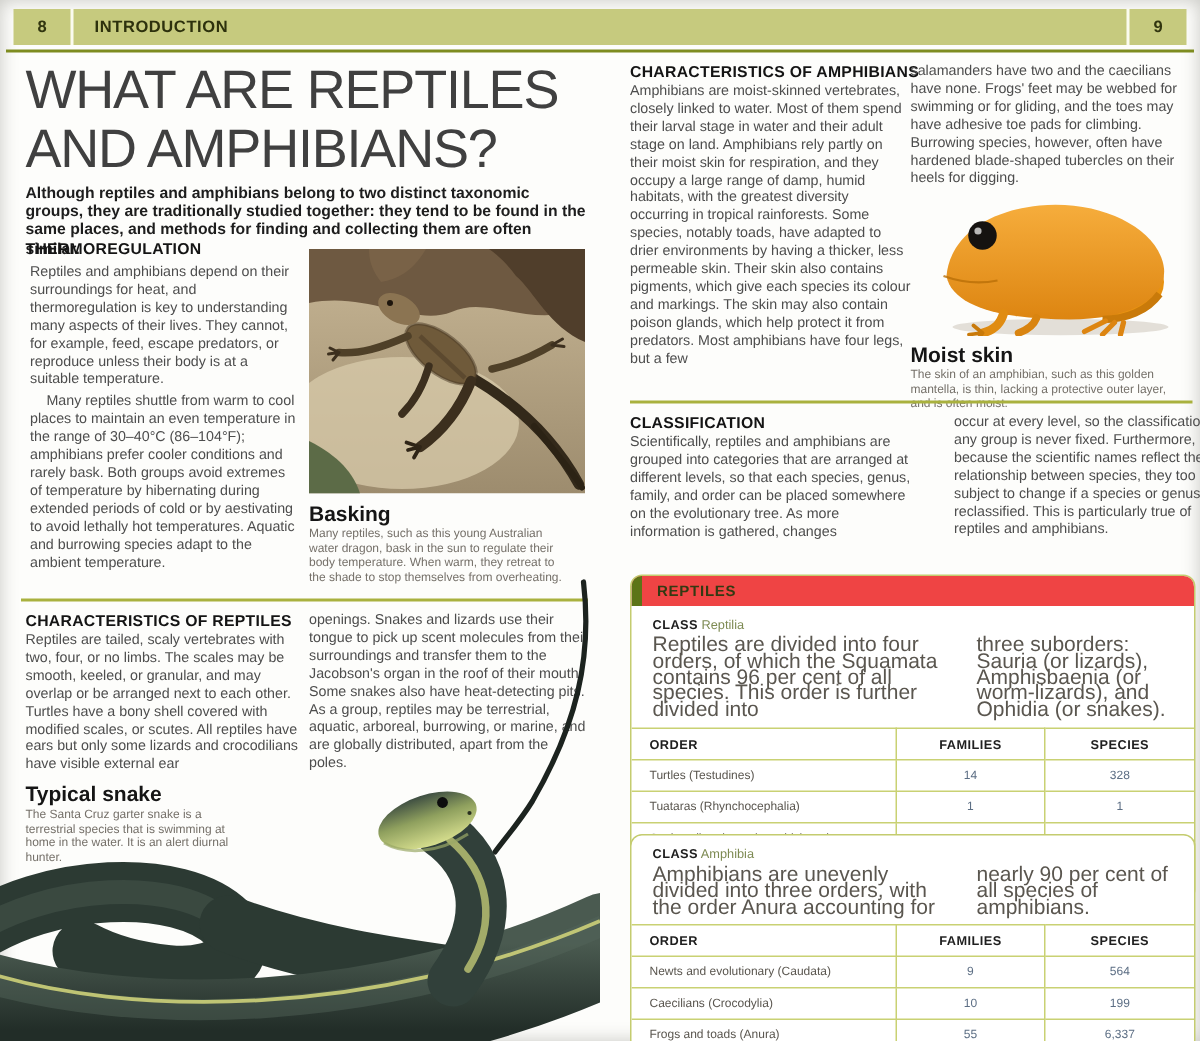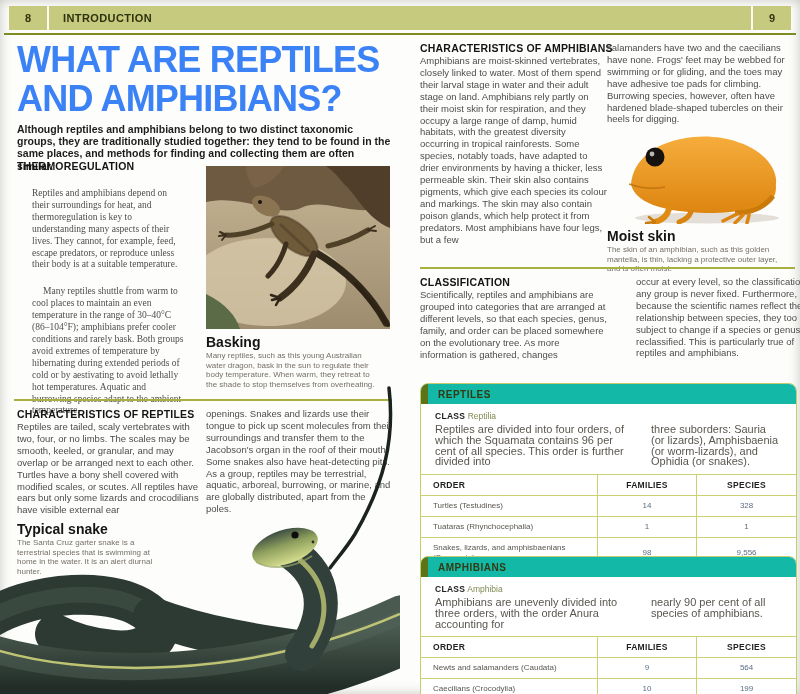--- a/index.html
+++ b/index.html
@@ -9,41 +9,41 @@
     box-shadow:inset 0 0 12px rgba(60,60,50,.28);
   }
   
   .header-bar{position:absolute;left:9px;right:9px;top:6px;height:24px;background:#c6ca7e;display:flex;align-items:center;}
   .hb-pagenum{width:38px;text-align:center;font-size:11px;font-weight:bold;color:#31350f;}
   .hb-sep{width:2px;align-self:stretch;background:#fbfbef;}
   .hb-title{font-size:11px;font-weight:bold;color:#2d310d;letter-spacing:.4px;padding:0 14px;}
   .hb-right{margin-left:auto;display:flex;align-items:center;height:100%;}
   .header-rule{position:absolute;left:4px;right:4px;top:33px;height:2px;background:#7e8c20;}
   
-  .page-title{position:absolute;left:17px;top:40px;font-size:36px;line-height:39px;font-weight:700;letter-spacing:-.8px;color:#3b82f6;}
+  .page-title{position:absolute;left:17px;top:40px;font-size:36px;line-height:39px;font-weight:400;letter-spacing:-.8px;color:#404040;}
   .lead{position:absolute;left:17px;top:123px;width:374px;font-size:10.5px;line-height:12.2px;font-weight:bold;color:#1d1d1d;}
   .sec-heading{position:absolute;font-size:10.5px;font-weight:bold;color:#141414;letter-spacing:.2px;}
   .body-col{position:absolute;font-size:9.5px;line-height:11.9px;color:#4d4d4d;}
-  .body-col p{margin:15px;font-family:Liberation Serif, serif;}
+  .body-col p{margin:3px;}
   .body-col p + p{text-indent:11px;}
   .caption{position:absolute;}
   .caption .cap-title{font-size:14px;font-weight:bold;color:#151515;margin-bottom:1px;}
   .caption .cap-text{font-size:8px;line-height:9.7px;color:#757069;}
   .divider{position:absolute;height:2px;background:#a9b13e;}
   
   .figure{position:absolute;}
   
   .info-box{position:absolute;width:375px;background:#fff;border:1.5px solid #c4cc6f;border-radius:8px;overflow:hidden;}
-  .ib-header{position:relative;height:20px;background:#14b8a6;display:flex;align-items:center;}
+  .ib-header{position:relative;height:20px;background:#ef4444;display:flex;align-items:center;}
   .ib-tab{position:absolute;left:0;top:0;width:7px;height:100%;background:#5c7417;}
   .ib-title{font-size:10px;font-weight:bold;color:#333a12;letter-spacing:.5px;padding-left:17px;}
   .ib-body{padding:7px 0 0 0;}
   .ib-classline{padding:0 14px;font-size:8.5px;color:#7d8a52;}
   .ib-classline b{color:#1e1e1e;font-weight:bold;letter-spacing:.3px;}
-  .ib-intro{display:flex;padding:3px 14px 7px 14px;font-size:11px;line-height:10.8px;color:#5a564f;}
+  .ib-intro{display:flex;padding:3px 14px 7px 14px;font-size:14px;line-height:10.8px;color:#5a564f;}
   .ib-intro .ic1{width:200px;margin-right:16px;}
   .ib-intro .ic2{flex:1;}
   table.ib-table{width:100%;border-collapse:collapse;}
   .ib-table th,.ib-table td{border:1px solid #c9d173;border-left:none;font-weight:normal;}
   .ib-table th:first-child,.ib-table td:first-child{border-left:none;}
   .ib-table th:last-child,.ib-table td:last-child{border-right:none;}
   .ib-table tr:last-child td{border-bottom:none;}
   .ib-table th{font-size:8.5px;font-weight:bold;color:#1f1f1f;letter-spacing:.3px;padding:5px 12px;text-align:center;}
   .ib-table th.c-order{text-align:left;}
   .ib-table td{font-size:8px;color:#5a564f;padding:5px 12px;text-align:center;line-height:10px;}
@@ -245,24 +245,20 @@
           <td class="c-order">Crocodilians (Crocodylia)</td>
           <td class="num">3</td>
           <td class="num">25</td>
         </tr>
       </tbody>
         </table>
     </div>
   </div>
 
   <div class="info-box" style="left:420px;top:556px;">
-    <div class="ib-header">
-      <div class="ib-tab"></div>
-      <div class="ib-title">AMPHIBIANS</div>
-    </div>
     <div class="ib-body">
       <div class="ib-classline">
         <b>CLASS</b>
         <span>Amphibia</span>
       </div>
       <div class="ib-intro">
         <div class="ic1">Amphibians are unevenly divided into three orders, with the order Anura accounting for</div>
         <div class="ic2">nearly 90 per cent of all species of amphibians.</div>
       </div>
       <table class="ib-table">
@@ -271,21 +267,21 @@
             <col class="w-fam">
             <col class="w-spe">
           </colgroup>
         <tbody>
             <tr>
           <th class="c-order">ORDER</th>
           <th>FAMILIES</th>
           <th>SPECIES</th>
         </tr>
         <tr>
-          <td class="c-order">Newts and salamanders (Caudata)</td>
+          <td class="c-order">Newts and evolutionary (Caudata)</td>
           <td class="num">9</td>
           <td class="num">564</td>
         </tr>
         <tr>
           <td class="c-order">Caecilians (Crocodylia)</td>
           <td class="num">10</td>
           <td class="num">199</td>
         </tr>
         <tr>
           <td class="c-order">Frogs and toads (Anura)</td>

